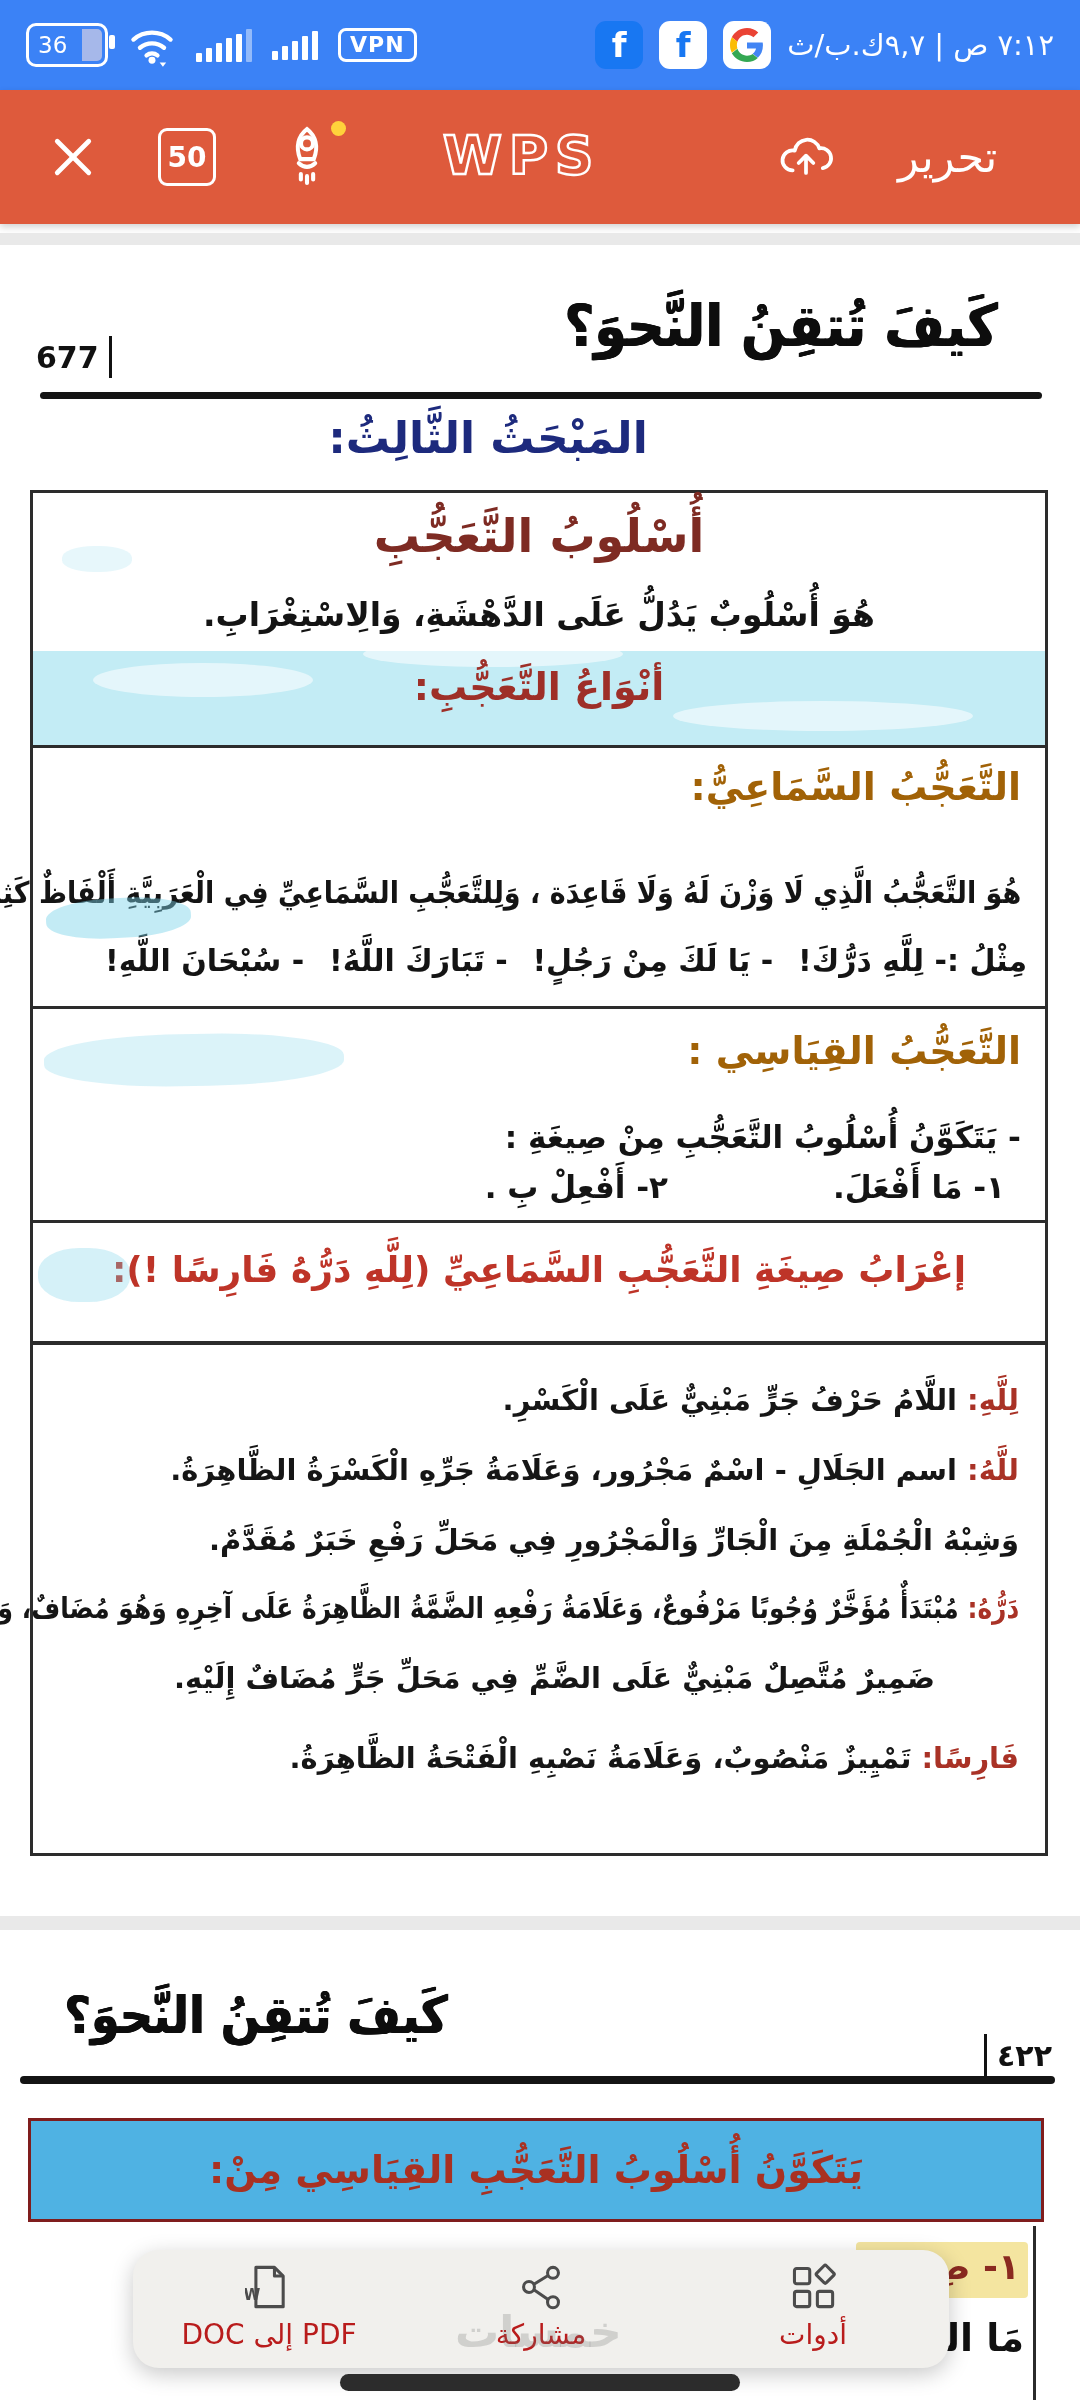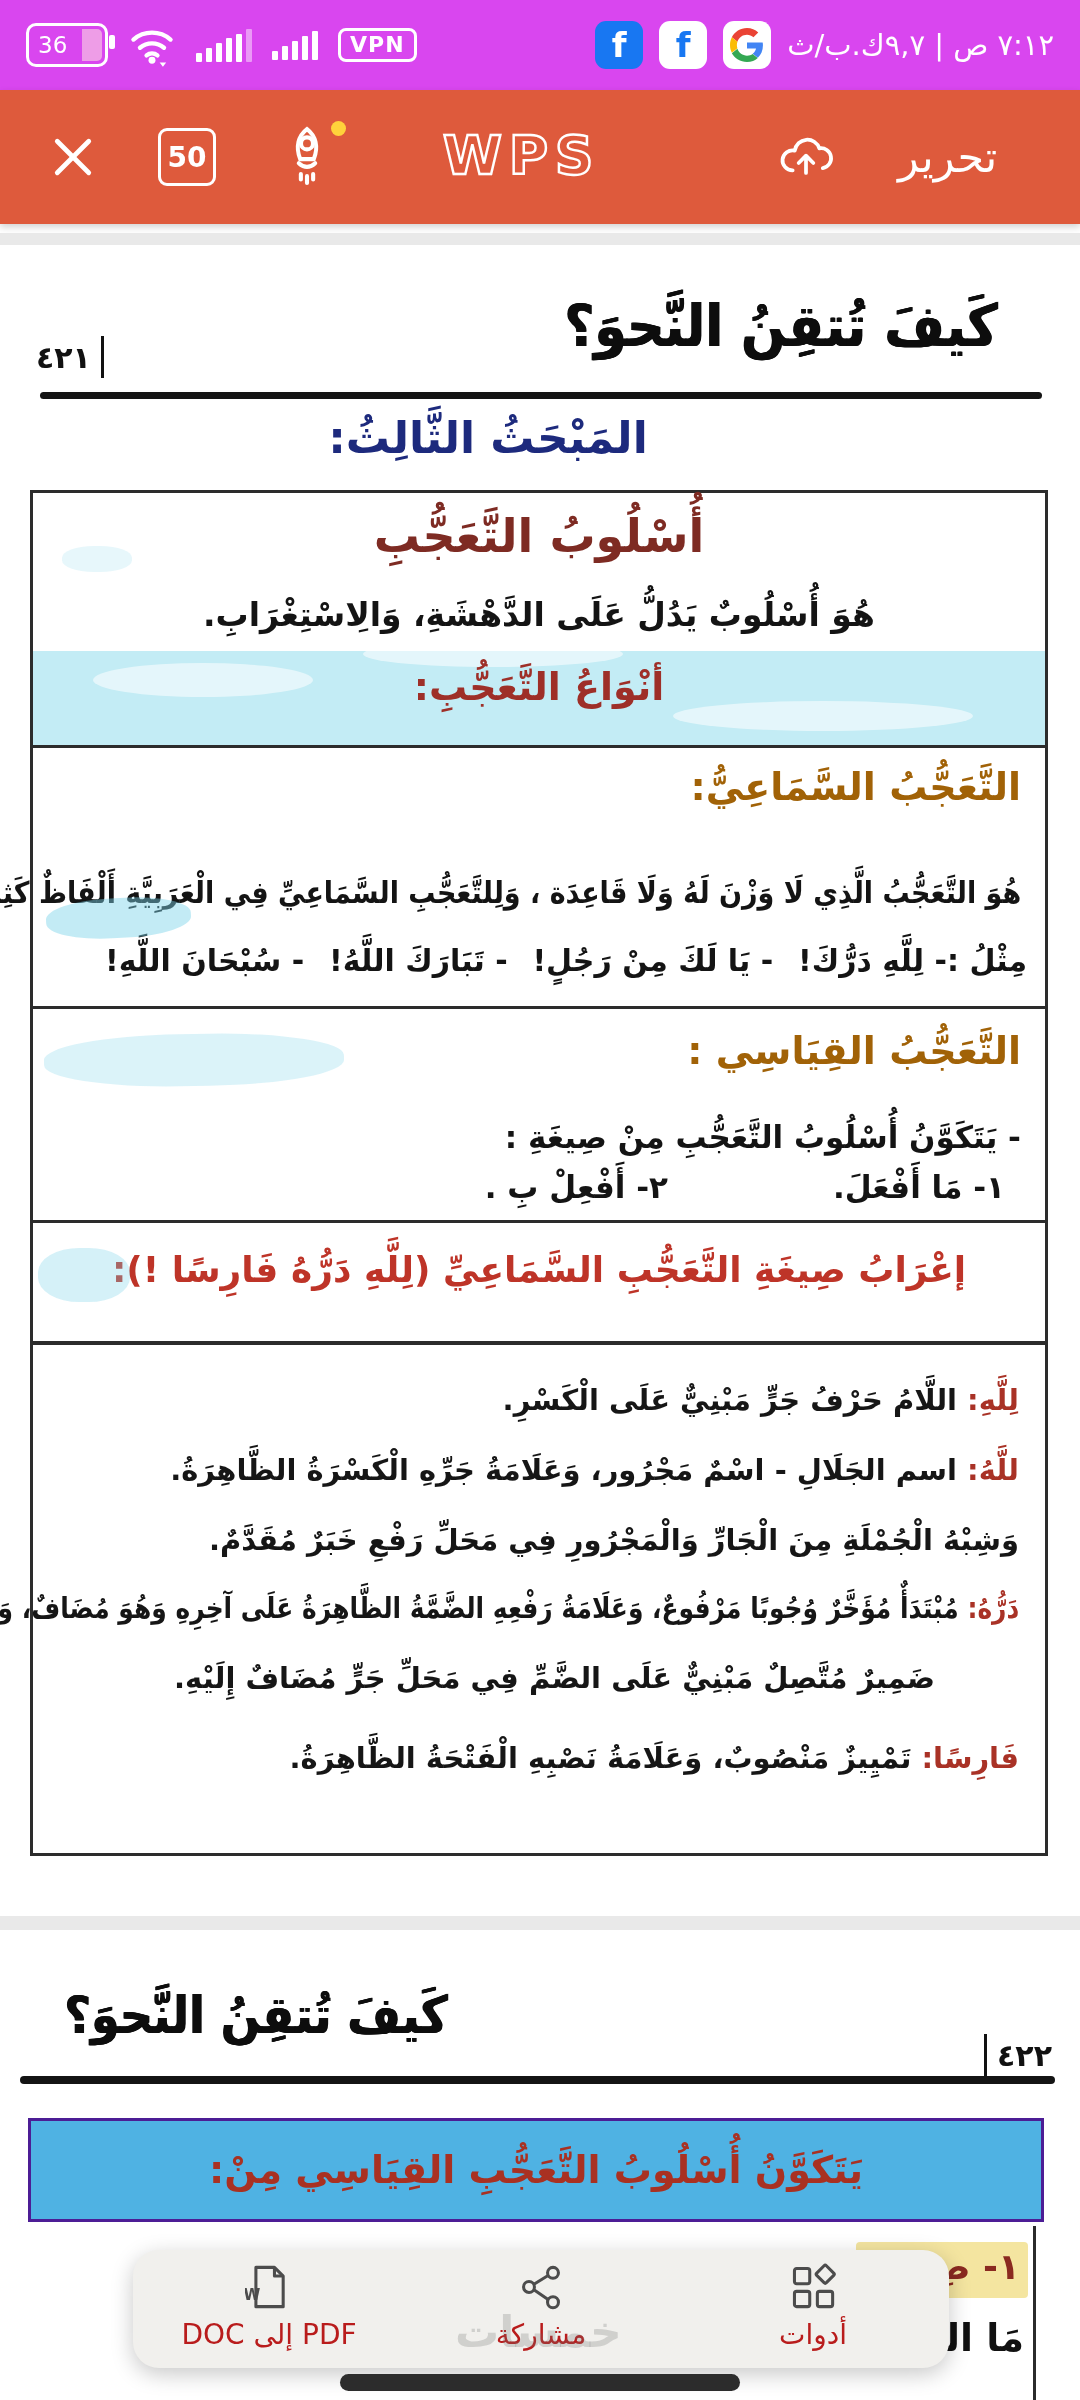--- a/index.html
+++ b/index.html
@@ -1,19 +1,19 @@
 <!DOCTYPE html>
 <html><head>
 <meta charset="utf-8">
 <style>
   html,body{margin:0;padding:0;background:#fff;}
   .screen{position:relative;width:1080px;height:2400px;overflow:hidden;background:#ffffff;
           font-family:"DejaVu Sans",sans-serif;}
   
-  .statusbar{position:absolute;left:0;top:0;width:1080px;height:90px;background:#d946ef;
+  .statusbar{position:absolute;left:0;top:0;width:1080px;height:90px;background:#3b82f6;
              display:flex;align-items:center;justify-content:space-between;padding:0 26px;box-sizing:border-box;}
   .sb-left{display:flex;align-items:center;gap:20px;}
   .sb-right{display:flex;align-items:center;gap:16px;direction:rtl;}
   .battery{position:relative;width:76px;height:38px;border:3px solid #fff;border-radius:10px;
            display:flex;align-items:center;}
   .battery .lvl{color:#fff;font-size:23px;margin-left:9px;line-height:1;}
   .battery .fill{position:absolute;right:3px;top:3px;bottom:3px;width:20px;background:rgba(255,230,224,.55);border-radius:0 5px 5px 0;}
   .battery:after{content:"";position:absolute;right:-10px;top:9px;width:6px;height:14px;background:#fff;border-radius:2px;}
   .vpn{border:3px solid #fff;border-radius:8px;color:#fff;font-size:22px;font-weight:bold;
        padding:3px 9px;letter-spacing:1px;line-height:1;}
@@ -60,21 +60,21 @@
   .formrow{position:absolute;right:40px;display:flex;direction:rtl;gap:165px;
            color:#141414;font-weight:bold;font-size:31px;}
   .irabline{position:absolute;right:26px;direction:rtl;white-space:nowrap;color:#161616;
             font-weight:bold;font-size:29px;}
   .irabline .term{color:#A93226;}
   .sq86{transform:scaleX(.86);transform-origin:100% 50%;}
   .sq90{transform:scaleX(.90);transform-origin:100% 50%;}
   .smudge{position:absolute;background:rgba(123,210,233,.45);border-radius:45%;}
   
   .bluebanner{position:absolute;left:28px;top:2118px;width:1016px;height:104px;background:#4FB2E3;
-              border:3px solid #4c1d95;display:flex;align-items:center;justify-content:center;box-sizing:border-box;}
+              border:3px solid #7f1d1d;display:flex;align-items:center;justify-content:center;box-sizing:border-box;}
   .bluebanner span{color:#A93122;font-weight:bold;font-size:38px;direction:rtl;white-space:nowrap;}
   .yhl{position:absolute;background:#F4E5A0;border-radius:4px;}
   .p2frag{position:absolute;direction:rtl;font-weight:bold;white-space:nowrap;}
   
   .sheet{position:absolute;left:133px;top:2250px;width:816px;height:118px;background:#F1F0ED;
          border-radius:26px;box-shadow:0 6px 22px rgba(0,0,0,.22);display:flex;direction:rtl;
          align-items:stretch;z-index:5;}
   .sheet .item{flex:1;display:flex;flex-direction:column;align-items:center;justify-content:flex-start;
                padding-top:13px;gap:7px;cursor:pointer;}
   .sheet .lbl{font-size:28px;color:#b91c1c;direction:rtl;white-space:nowrap;}
@@ -175,21 +175,21 @@
       <div class="callig" style="right:84px;top:296px;width:430px">
         <svg width="30" height="36" viewBox="0 0 24 28">
           <path d="M12 2c4 3 6 6 4 9 3 0 5 3 3 6-2 2-5 2-7 0-2 2-5 2-7 0-2-3 0-6 3-6-2-3 0-6 4-9z" fill="#151515"></path>
         </svg>
         <span class="t" style="font-size:52px" dir="rtl">كَيفَ تُتقِنُ النَّحوَ؟</span>
         <svg width="38" height="44" viewBox="0 0 24 28">
           <path d="M12 2c4 3 6 6 4 9 3 0 5 3 3 6-2 2-5 2-7 0-2 2-5 2-7 0-2-3 0-6 3-6-2-3 0-6 4-9z" fill="#151515"></path>
         </svg>
       </div>
       <div class="pnum" style="left:36px;top:336px">
-        <span>٤٢١</span>
+        <span>677</span>
           <span class="vbar"></span>
       </div>
       <div class="rule" style="left:40px;top:392px;width:1002px;height:7px"></div>
 
       <div class="mabhath" style="top:412px">المَبْحَثُ الثَّالِثُ:</div>
 
       <div class="gbox">
         <div class="center-red" style="top:16px;font-size:46px;color:#7E2B23">أُسْلُوبُ التَّعَجُّبِ</div>
         <div class="blkline" style="top:102px;right:0;left:0;text-align:center;font-size:33px">هُوَ أُسْلُوبٌ يَدُلُّ عَلَى الدَّهْشَةِ، وَالِاسْتِغْرَابِ.</div>
 

